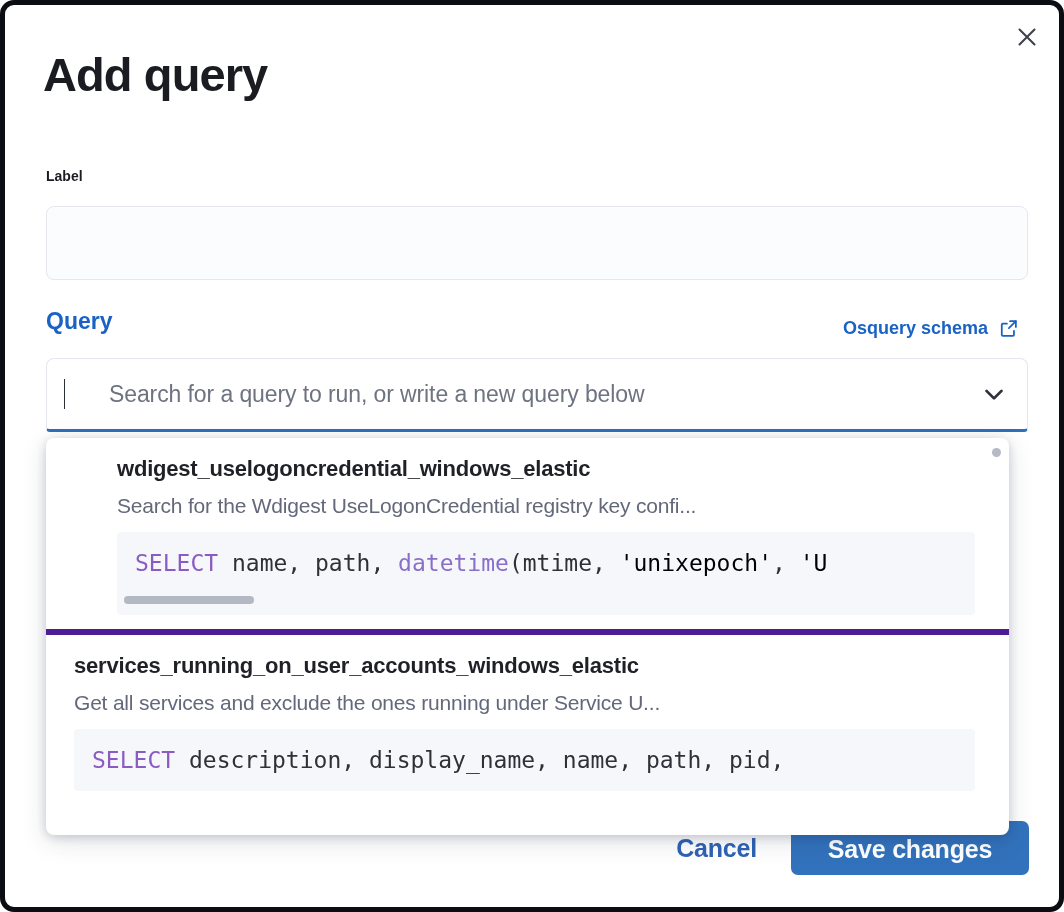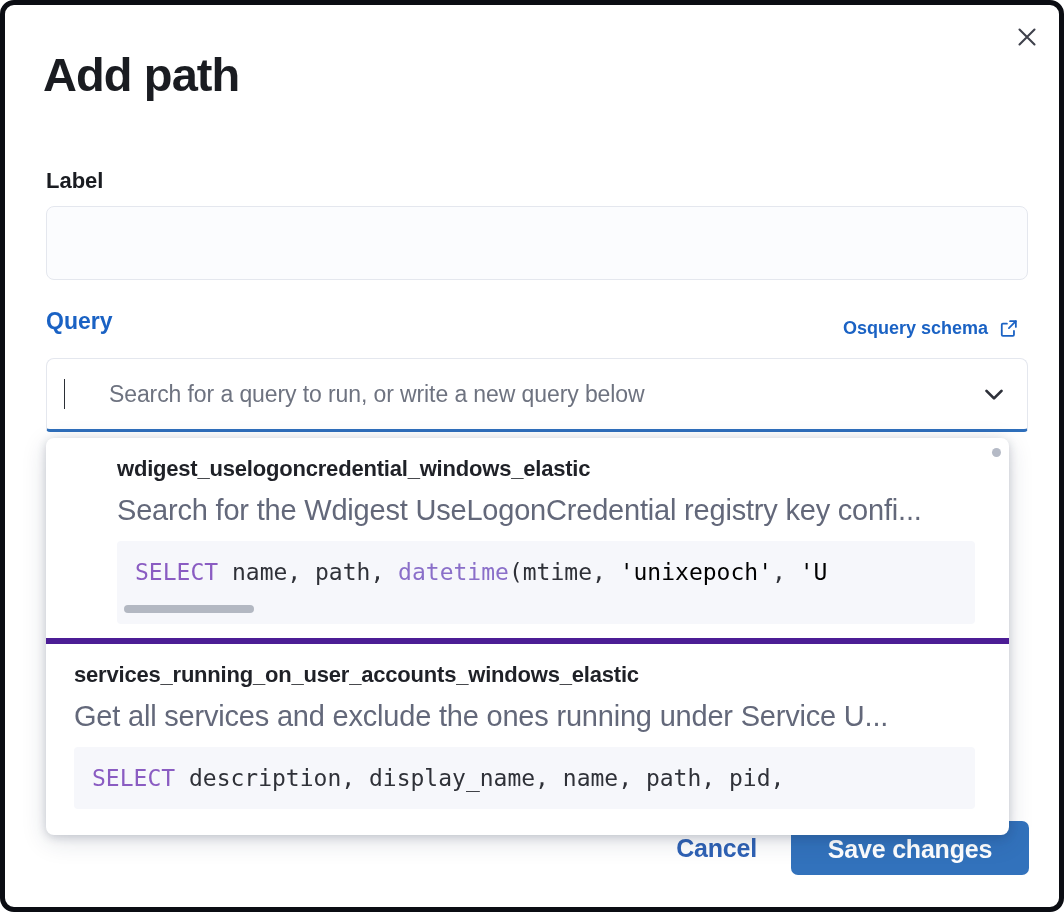--- a/index.html
+++ b/index.html
@@ -37,21 +37,21 @@
     line-height: 56px;
     font-weight: 700;
     letter-spacing: -0.9px;
     color: #1a1c21;
   }
 
   
   .field-label {
     position: absolute;
     left: 41px;
-    font-size: 22px;
+    font-size: 14px;
     font-weight: 700;
     color: #1a1c21;
   }
   #label-label { top: 163px; }
 
   .text-input {
     position: absolute;
     left: 41px; top: 201px;
     width: 982px; height: 74px;
     background: #fbfcfe;
@@ -141,21 +141,21 @@
   }
   .dd-option + .dd-option { border-top: 6px solid #4c1d95; padding-left: 28px; }
   .dd-title {
     font-size: 22px;
     font-weight: 700;
     color: #1f2127;
     letter-spacing: -0.2px;
     margin-bottom: 12px;
   }
   .dd-desc {
-    font-size: 29px;
+    font-size: 21px;
     color: #63687a;
     letter-spacing: -0.2px;
     white-space: nowrap;
     overflow: hidden;
     margin-bottom: 14px;
   }
   .dd-code {
     background: #f6f7fb;
     border-radius: 4px;
     padding: 17px 0 17px 18px;
@@ -217,21 +217,21 @@
 <body>
 
 <div id="frame">
 
   <div class="close-btn">
     <svg width="24" height="24" viewBox="0 0 24 24" fill="none" aria-hidden="true">
       <path d="M4.5 4.5 L19.5 19.5 M19.5 4.5 L4.5 19.5" stroke="#3f414c" stroke-width="2.1" stroke-linecap="round"></path>
     </svg>
   </div>
 
-  <div class="modal-title">Add path</div>
+  <div class="modal-title">Add query</div>
 
   <div class="field-label" id="label-label">Label</div>
   <input class="text-input" type="text" value="" placeholder="" style="">
 
   <div class="query-label">Query</div>
 
   <div class="schema-link">
     <span>Osquery schema</span>
     <span>
       <svg width="21" height="21" viewBox="0 0 20 20" fill="none" aria-hidden="true">

